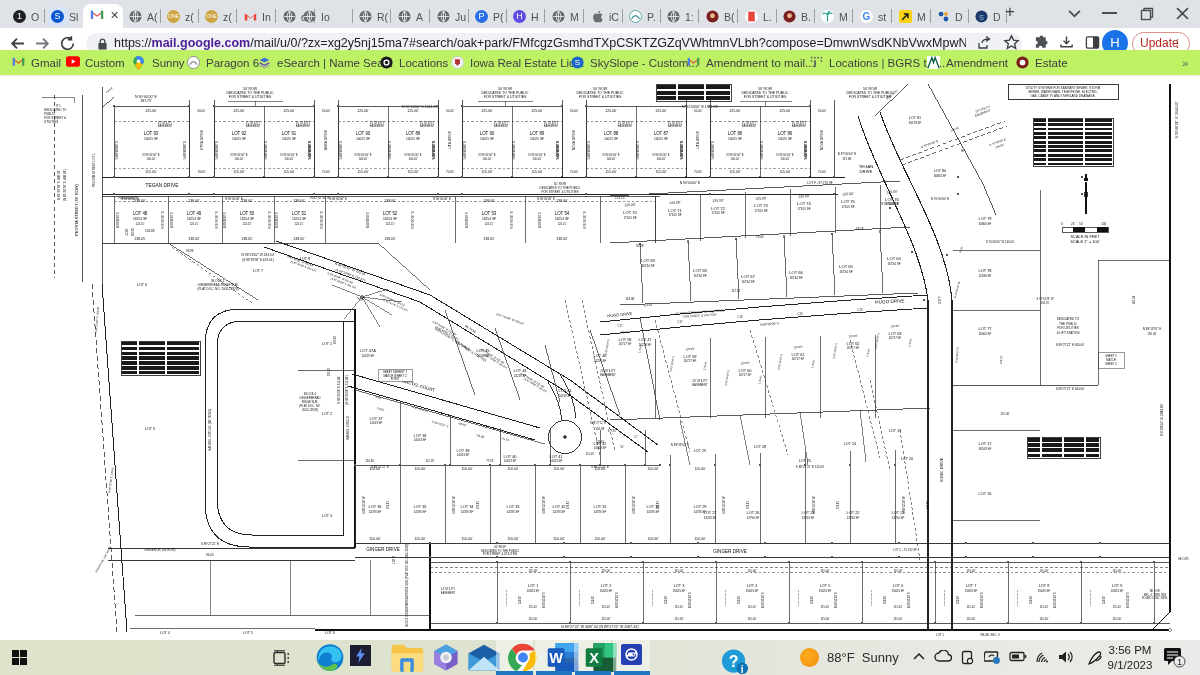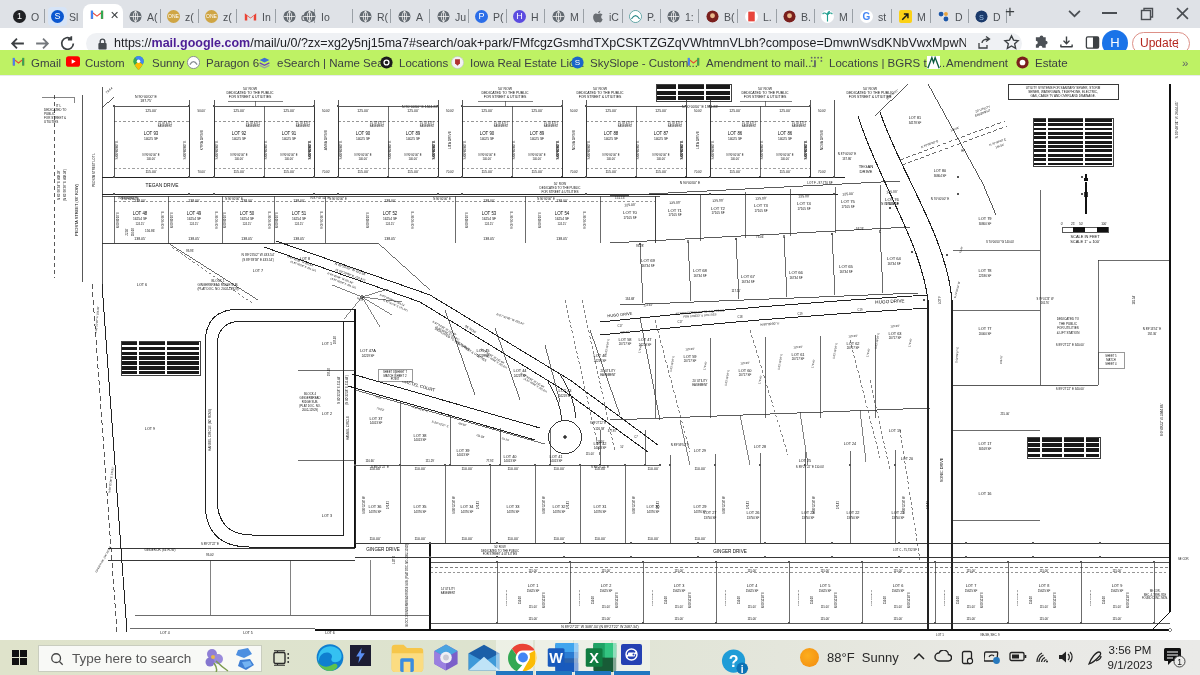--- a/index.html
+++ b/index.html
@@ -1374,37 +1374,20 @@
     <span class="bm" style="left:1035px">Estate</span>
     <span class="bm" style="left:1182px;color:#5f6368">»</span>
   </div>
 <div id="taskbar">
     <svg style="position:absolute;left:12px;top:10px" width="15" height="15" viewBox="0 0 15 15">
       <rect x="0" y="0" width="7" height="7" fill="#111"></rect>
       <rect x="8" y="0" width="7" height="7" fill="#111"></rect>
       <rect x="0" y="8" width="7" height="7" fill="#111"></rect>
       <rect x="8" y="8" width="7" height="7" fill="#111"></rect>
     </svg>
-    <div id="searchbox">
-      <svg style="position:absolute;left:11px;top:6px" width="14" height="14" viewBox="0 0 16 16">
-        <circle cx="7" cy="7" r="5" stroke="#444" stroke-width="1.5" fill="none"></circle>
-        <path d="M10.8,10.8 L14.5,14.5" stroke="#444" stroke-width="1.5"></path>
-      </svg>
-      <span style="position:absolute;left:33px;top:5px;font-size:13.5px;color:#555">Type here to search</span>
-      <svg style="position:absolute;left:165px;top:1px" width="56" height="25" viewBox="0 0 56 25">
-        <circle cx="8" cy="7" r="5" fill="#8f7fd6"></circle>
-        <circle cx="14" cy="12" r="5" fill="#9a8bdb"></circle>
-        <circle cx="6" cy="15" r="4.5" fill="#8577cf"></circle>
-        <circle cx="9" cy="10" r="2" fill="#e8b84a"></circle>
-        <path d="M12,14 Q18,20 24,24 M10,16 Q14,22 12,25" stroke="#7d9c4f" stroke-width="1.5" fill="none"></path>
-        <path d="M34,3 L44,1 L48,7 L40,11 L32,8 Z" fill="#4d8fe0"></path>
-        <path d="M36,13 L46,12 L50,18 L42,23 L34,19 Z" fill="#3f7fd4"></path>
-        <path d="M38,15 L46,14 L48,18 L41,21 Z" fill="#74b3f2"></path>
-      </svg>
-    </div>
     <svg style="position:absolute;left:273px;top:10px" width="17" height="16" viewBox="0 0 17 16">
       <rect x="1" y="2.5" width="11" height="11" rx="1.5" fill="none" stroke="#2b2b2b" stroke-width="1.4"></rect>
       <path d="M4.5,2.5 V0.8 M4.5,13.5 V15.2 M1,0.8 H12 M1,15.2 H12" stroke="#2b2b2b" stroke-width="1.1"></path>
       <circle cx="15.2" cy="4" r="0.9" fill="#2b2b2b"></circle>
       <circle cx="15.2" cy="8" r="0.9" fill="#2b2b2b"></circle>
       <circle cx="15.2" cy="12" r="0.9" fill="#2b2b2b"></circle>
     </svg>
     <svg class="tbic" style="left:311px" width="19" height="19" viewBox="0 0 20 20">
       <circle cx="10" cy="10" r="9.2" fill="#0f7fd0"></circle>
       <path d="M2,13 C1,8 4,2.2 10,2.2 c4.5,0 8,3 8,6.8 c0,2.6 -1.8,4.3 -4.4,4.3 c-1.7,0 -2.7,-0.8 -2.7,-1.9 c0,-0.8 0.5,-1.3 0.5,-2.1 c0,-1.6 -1.5,-2.8 -3.6,-2.8 c-2.8,0 -4.8,2.2 -5.3,4.5 Z" fill="#35c1f1"></path>

